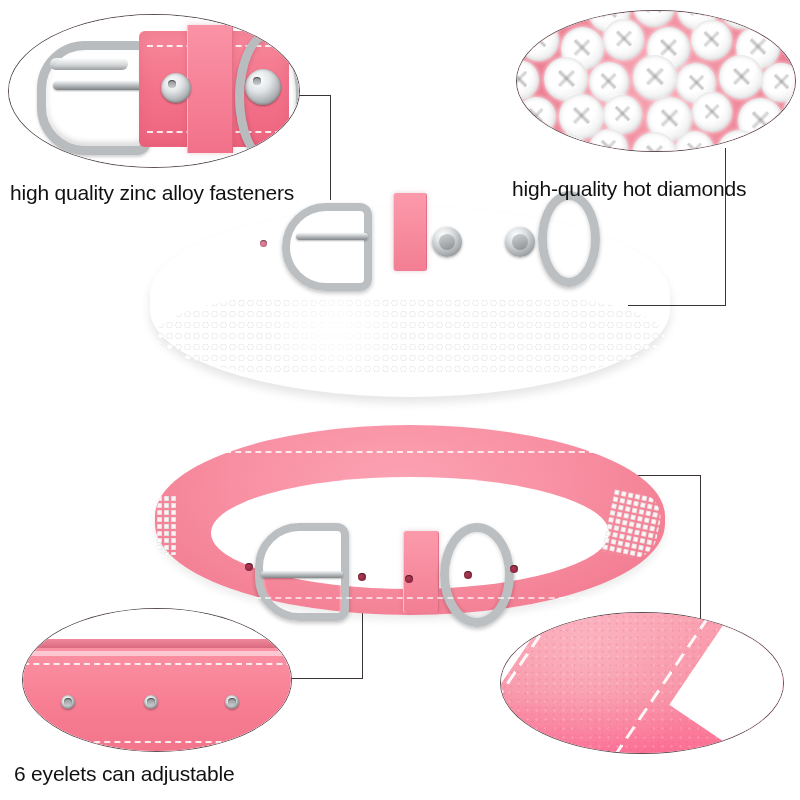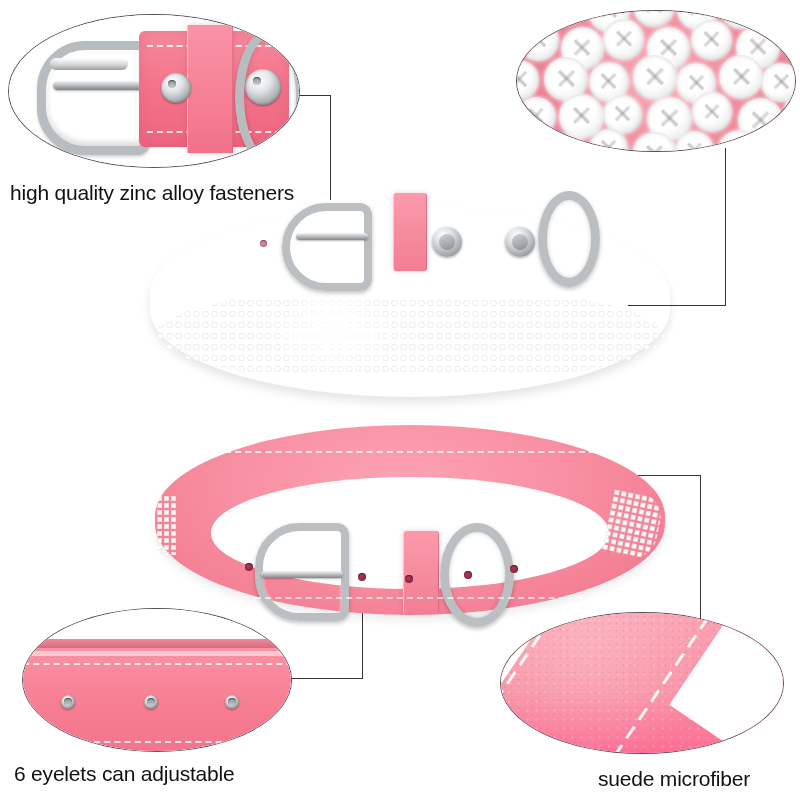--- a/index.html
+++ b/index.html
@@ -377,20 +377,21 @@
           <div class="gem" style="left: -10.6705px; top: 122.305px; width: 39.0859px; height: 39.0859px;"></div>
           <div class="gem" style="left: 33.9463px; top: 129.059px; width: 44.9412px; height: 44.9412px;"></div>
           <div class="gem" style="left: 77.8661px; top: 123.862px; width: 39.0367px; height: 39.0367px;"></div>
           <div class="gem" style="left: 121.103px; top: 127.017px; width: 44.9802px; height: 44.9802px;"></div>
           <div class="gem" style="left: 163.792px; top: 126.199px; width: 39.0081px; height: 39.0081px;"></div>
           <div class="gem" style="left: 206.164px; top: 124.604px; width: 44.9985px; height: 44.9985px;"></div>
           <div class="gem" style="left: 248.508px; top: 128.463px; width: 39.0001px; height: 39.0001px;"></div>
         </div>
     </div>
   </div>
+  <div class="label" style="left:512px;top:178px;">high-quality hot diamonds</div>
 
   <div class="callout c3" style="left:22px;top:608px;width:268px;height:142px;">
     <div class="inner">
       <div class="strip3">
         <div class="edge-top"></div>
         <div class="gloss"></div>
         <div class="stitch-h" style="left:0;top:16px;width:320px;"></div>
         <div class="stitch-h" style="left:0;bottom:16px;width:320px;"></div>
         <div class="eyelet" style="left:58px;top:48px;width:14px;height:14px;">
             <div class="hole"></div>
@@ -408,15 +409,14 @@
 
   <div class="callout c4" style="left:500px;top:612px;width:282px;height:140px;">
     <div class="inner">
       <div class="suede-noise"></div>
       <div class="suede-cut" style="left:-70px;top:-40px;width:120px;height:240px;transform:rotate(34deg);transform-origin:top left;"></div>
       <div class="suede-cut" style="right:-120px;top:-40px;width:120px;height:240px;transform:rotate(34deg);transform-origin:top right;"></div>
       <div class="suede-seam" style="left:62px;top:-14px;height:190px;"></div>
       <div class="suede-seam" style="left:218px;top:-14px;height:190px;"></div>
     </div>
   </div>
-  <div class="label" style="left:598px;top:768px;">suede microfiber</div>
 
 </div>
 
 </body></html>

